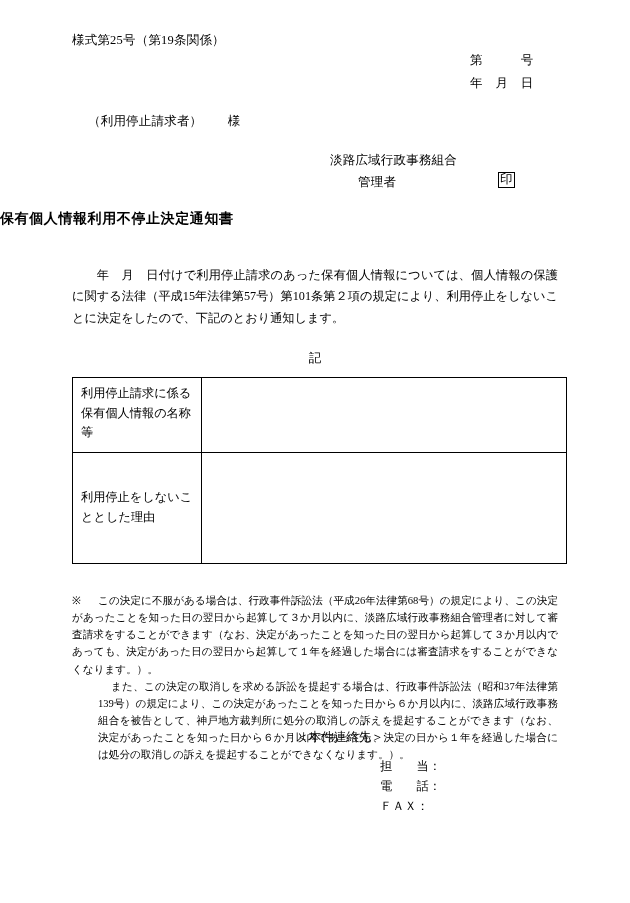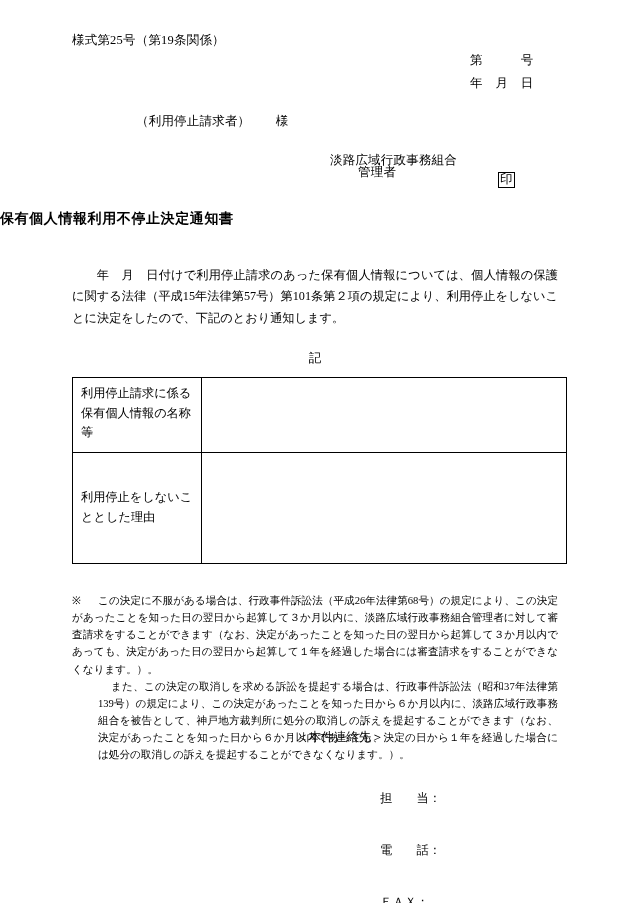--- a/index.html
+++ b/index.html
@@ -42,32 +42,31 @@
     left: 470px;
     font-size: 12.5px;
     letter-spacing: 0.2px;
   }
   .addressee {
     position: absolute;
     top: 113px;
     left: 88px;
     font-size: 12.5px;
     letter-spacing: 0.2px;
-    margin-left: 48px;
   }
   .issuer-org {
     position: absolute;
     top: 152px;
     left: 330px;
     font-size: 12.5px;
     letter-spacing: 0.2px;
   }
   .issuer-role {
     position: absolute;
-    top: 164px;
+    top: 174px;
     left: 358px;
     font-size: 12.5px;
     letter-spacing: 0.2px;
   }
   .seal {
     position: absolute;
     top: 172px;
     left: 498px;
     font-size: 12.5px;
     border: 1px solid #000;
@@ -159,21 +158,21 @@
     padding-left: 50px;
     box-sizing: border-box;
   }
   .contact-list {
     position: absolute;
     top: 756px;
     left: 380px;
     font-size: 12.2px;
     line-height: 1.65;
   }
-  .contact-list div { white-space: pre; margin-top: 32px; }
+  .contact-list div { white-space: pre; }
 </style>
 </head>
 <body>
 
 <div class="page">
 
   <div class="form-no">様式第25号（第19条関係）</div>
 
   <div class="doc-number">第　　　号</div>
   <div class="doc-date">年　月　日</div>

